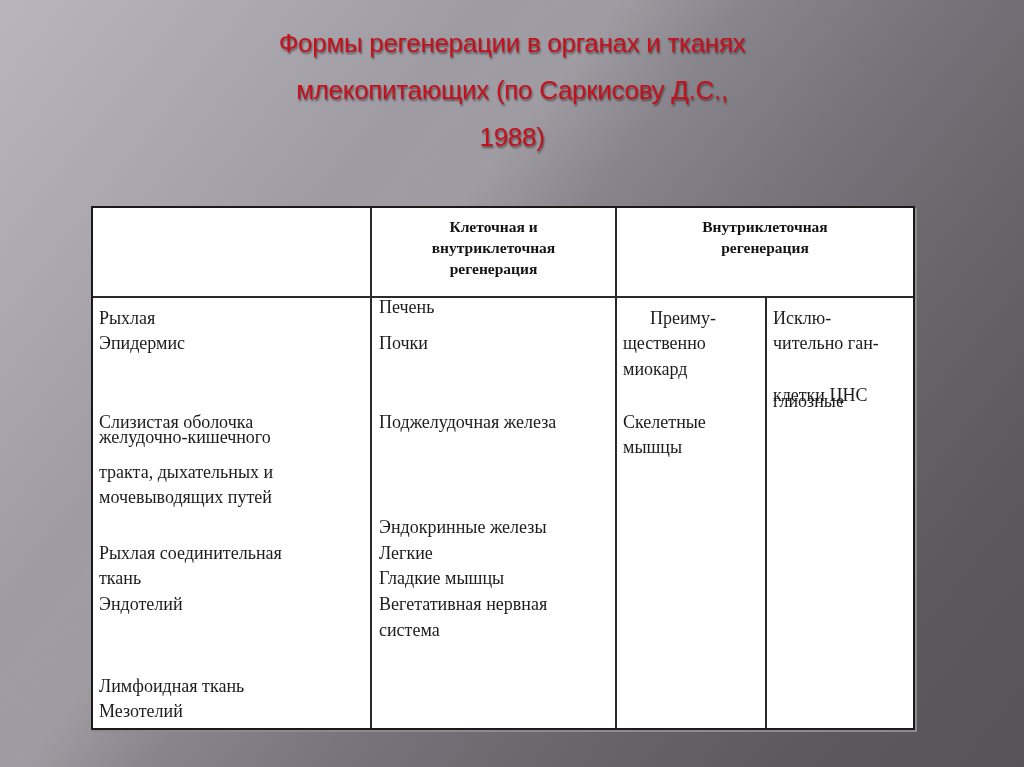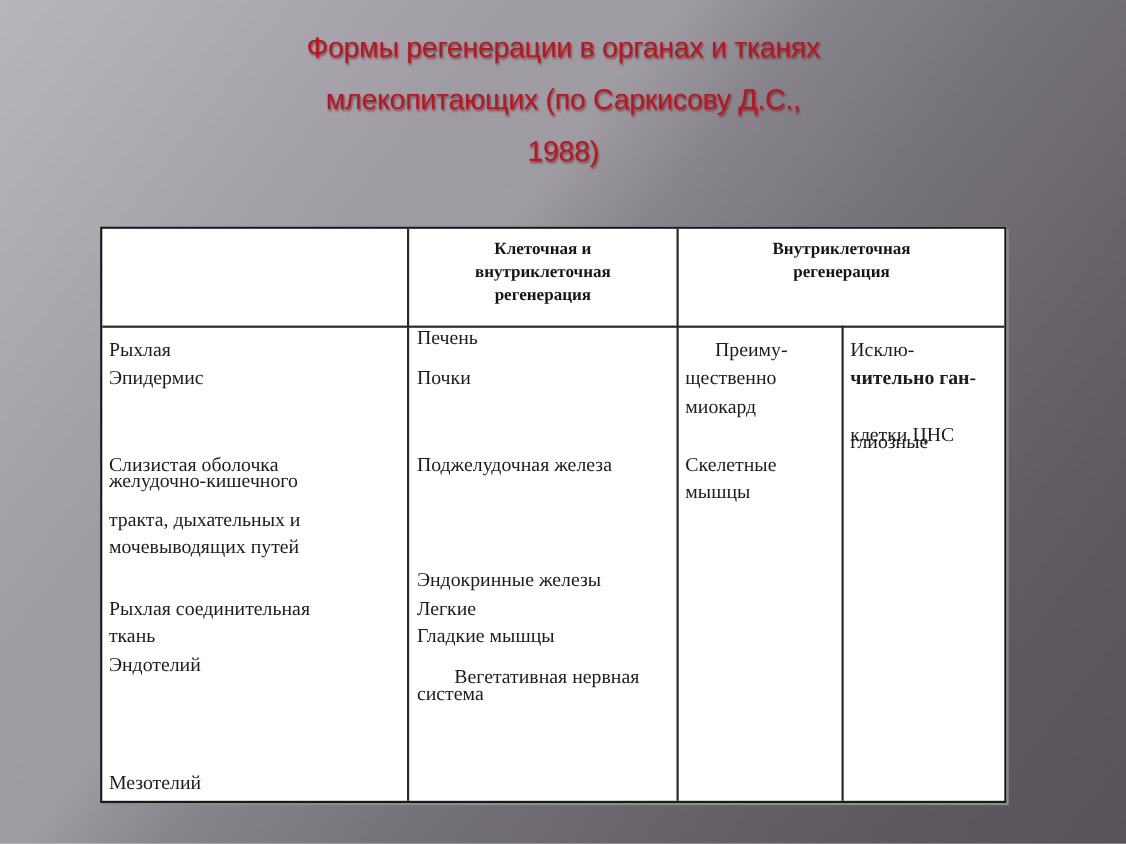--- a/index.html
+++ b/index.html
@@ -105,34 +105,35 @@
 
   <div class="cell-line" style="left:6px; top:99px;">Рыхлая</div>
   <div class="cell-line" style="left:6px; top:124px;">Эпидермис</div>
   <div class="cell-line" style="left:6px; top:203px;">Слизистая оболочка</div>
   <div class="cell-line" style="left:6px; top:218px;">желудочно-кишечного</div>
   <div class="cell-line" style="left:6px; top:253px;">тракта, дыхательных и</div>
   <div class="cell-line" style="left:6px; top:278px;">мочевыводящих путей</div>
   <div class="cell-line" style="left:6px; top:334px;">Рыхлая соединительная</div>
   <div class="cell-line" style="left:6px; top:359px;">ткань</div>
   <div class="cell-line" style="left:6px; top:385px;">Эндотелий</div>
+  <div class="cell-line" style="left:6px; top:467px;">Лимфоидная ткань</div>
   <div class="cell-line" style="left:6px; top:492px;">Мезотелий</div>
 
   <div class="cell-line" style="left:286px; top:88px;">Печень</div>
   <div class="cell-line" style="left:286px; top:124px;">Почки</div>
   <div class="cell-line" style="left:286px; top:203px;">Поджелудочная железа</div>
   <div class="cell-line" style="left:286px; top:308px;">Эндокринные железы</div>
   <div class="cell-line" style="left:286px; top:334px;">Легкие</div>
   <div class="cell-line" style="left:286px; top:359px;">Гладкие мышцы</div>
-  <div class="cell-line" style="left:286px; top:396px;margin-left:34px;">Вегетативная нервная</div>
+  <div class="cell-line" style="left:286px; top:385px;">Вегетативная нервная</div>
   <div class="cell-line" style="left:286px; top:411px;">система</div>
 
   <div class="cell-line" style="left:530px; top:99px;margin-left:27px;">Преиму-</div>
   <div class="cell-line" style="left:530px; top:124px;">щественно</div>
   <div class="cell-line" style="left:530px; top:150px;">миокард</div>
   <div class="cell-line" style="left:530px; top:203px;">Скелетные</div>
   <div class="cell-line" style="left:530px; top:228px;">мышцы</div>
 
   <div class="cell-line" style="left:680px; top:99px;">Исклю-</div>
-  <div class="cell-line" style="left:680px; top:124px;font-weight:bold;">чительно ган-</div>
+  <div class="cell-line" style="left:680px; top:124px;">чительно ган-</div>
   <div class="cell-line" style="left:680px; top:150px;margin-top:32px;">глиозные</div>
   <div class="cell-line" style="left:680px; top:176px;">клетки ЦНС</div>
 </div>
 
 </body></html>

